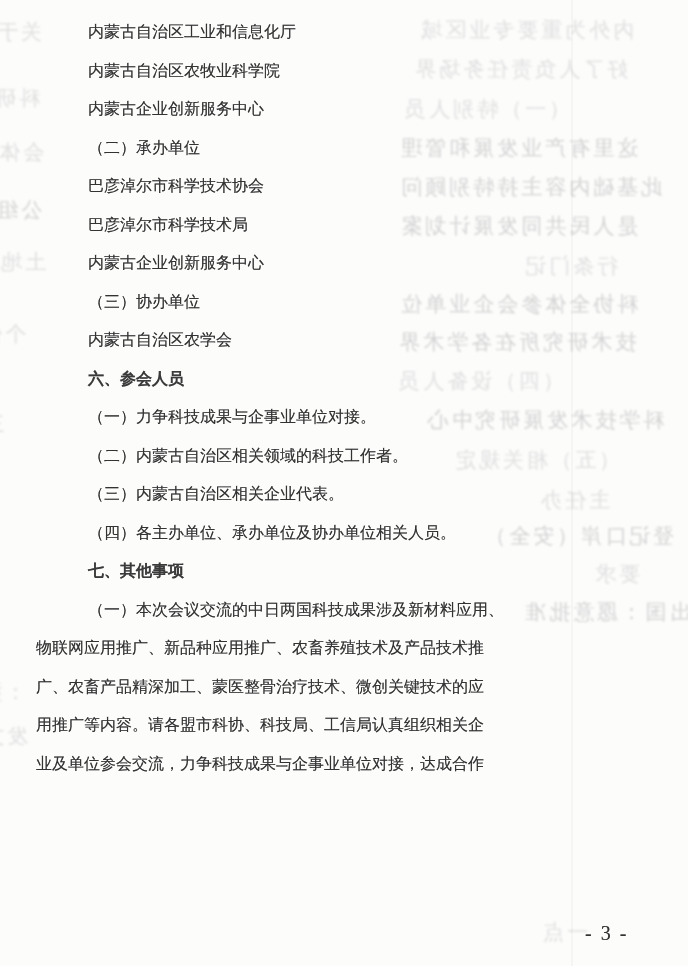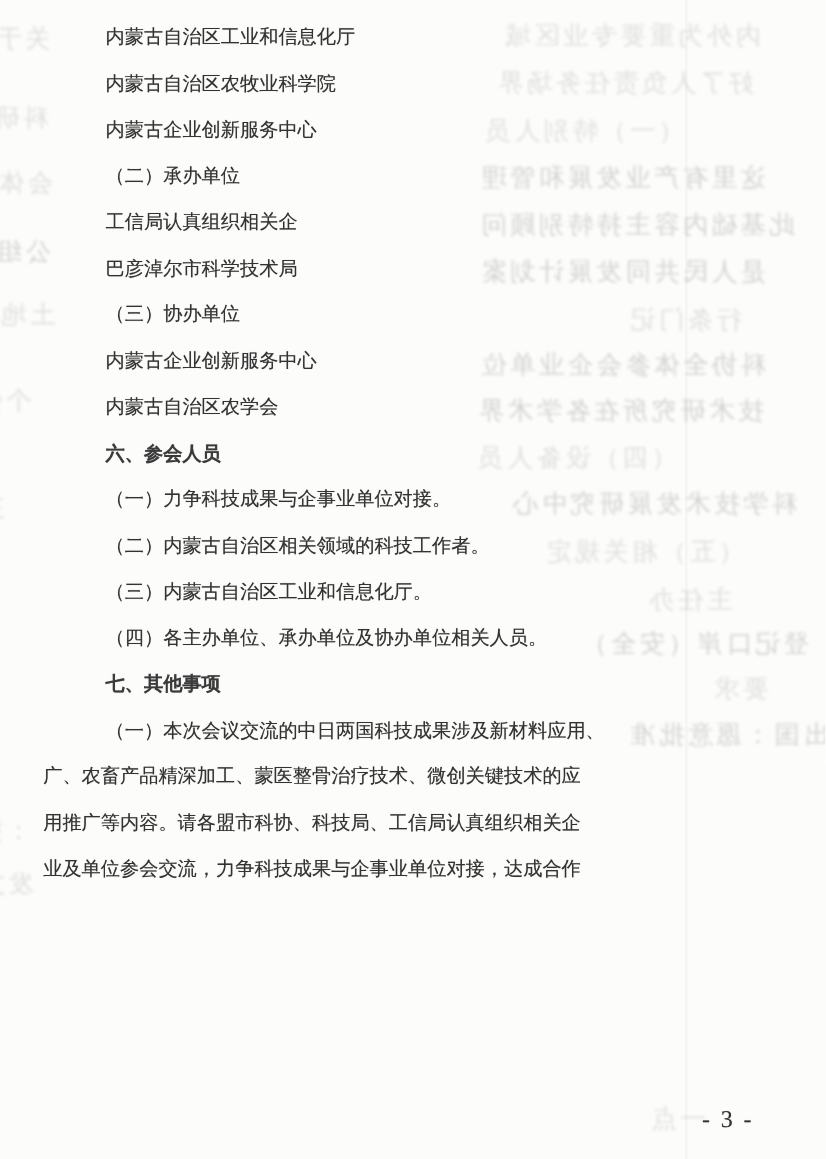--- a/index.html
+++ b/index.html
@@ -102,30 +102,31 @@
       <div class="ghost light" style="left: -20px; top: 410px;">三</div>
       <div class="ghost light" style="left: -22px; top: 678px;">：型</div>
       <div class="ghost light" style="left: -20px; top: 722px;">发文</div>
     </div>
   <div class="fold-line"></div>
   <div class="content" id="content">
       <div class="line indent">内蒙古自治区工业和信息化厅</div>
       <div class="line indent">内蒙古自治区农牧业科学院</div>
       <div class="line indent">内蒙古企业创新服务中心</div>
       <div class="line indent">（二）承办单位</div>
-      <div class="line indent">工信局认真组织相关企</div>
+      <div class="line indent">巴彦淖尔市科学技术协会</div>
       <div class="line indent">巴彦淖尔市科学技术局</div>
+      <div class="line indent">内蒙古企业创新服务中心</div>
       <div class="line indent">（三）协办单位</div>
-      <div class="line indent">内蒙古企业创新服务中心</div>
       <div class="line indent">内蒙古自治区农学会</div>
       <div class="line indent bold">六、参会人员</div>
       <div class="line indent">（一）力争科技成果与企事业单位对接。</div>
       <div class="line indent">（二）内蒙古自治区相关领域的科技工作者。</div>
-      <div class="line indent">（三）内蒙古自治区工业和信息化厅。</div>
+      <div class="line indent">（三）内蒙古自治区相关企业代表。</div>
       <div class="line indent">（四）各主办单位、承办单位及协办单位相关人员。</div>
       <div class="line indent bold">七、其他事项</div>
       <div class="line indent">（一）本次会议交流的中日两国科技成果涉及新材料应用、</div>
+      <div class="line">物联网应用推广、新品种应用推广、农畜养殖技术及产品技术推</div>
       <div class="line">广、农畜产品精深加工、蒙医整骨治疗技术、微创关键技术的应</div>
       <div class="line">用推广等内容。请各盟市科协、科技局、工信局认真组织相关企</div>
       <div class="line">业及单位参会交流，力争科技成果与企事业单位对接，达成合作</div>
     </div>
   <div class="page-number">- 3 -</div>
 </div>
 
 </body></html>

